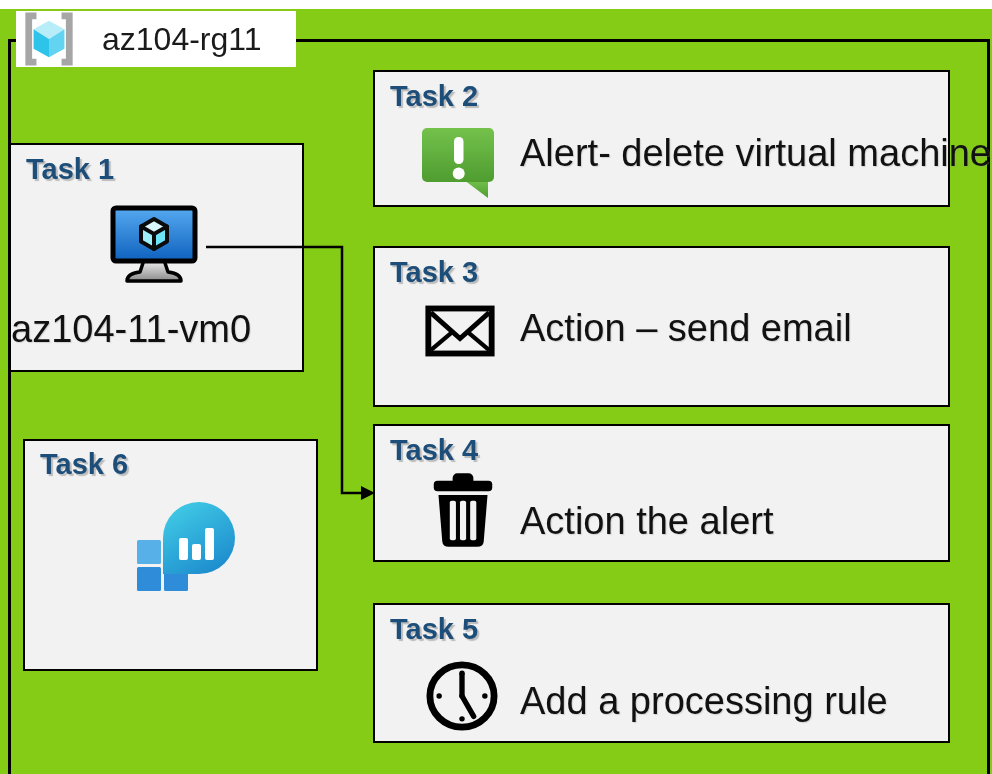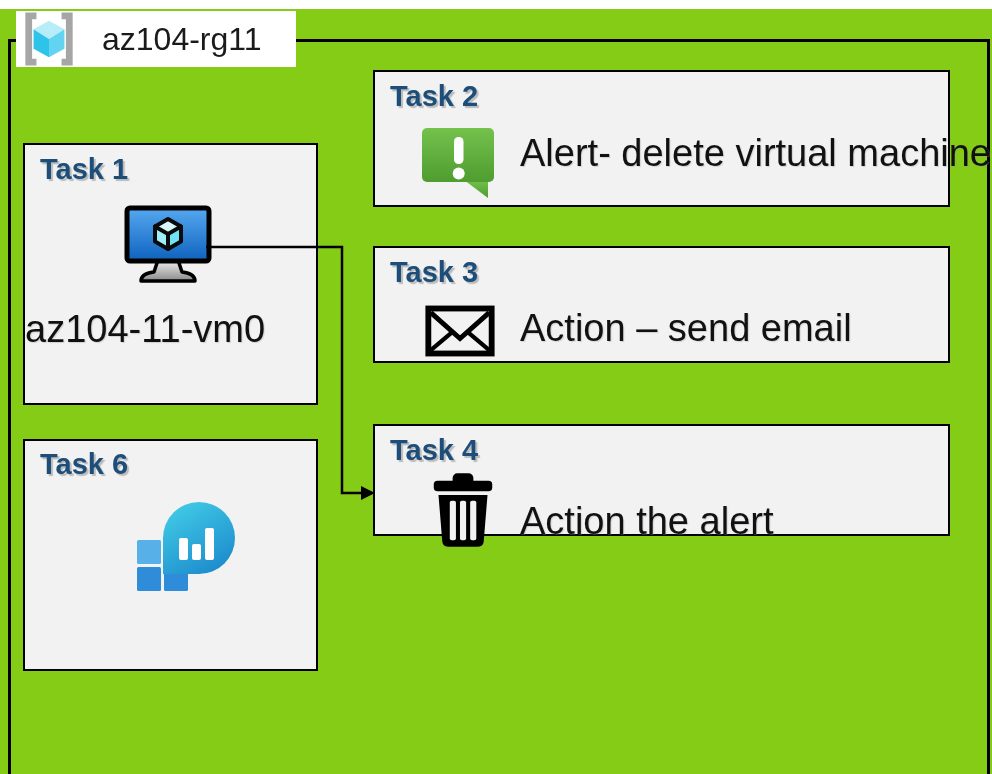--- a/index.html
+++ b/index.html
@@ -56,21 +56,21 @@
       <polygon points="48,19 32,29 32,48 48,39" fill="var(--rg-cube-right,#62D4F1)"></polygon>
     </svg>
     <span class="rg-label">az104-rg11</span>
   </div>
 
   <svg id="connector-layer" viewBox="0 0 992 774">
     <path d="M206,238 H342 V484 H361" fill="none" stroke="#000" stroke-width="2.5"></path>
     <polygon points="361,477 361,491 375,484" fill="#000"></polygon>
   </svg>
 
-  <div class="task-box" style="left:23px;top:134px;width:295px;height:262px;">
+  <div class="task-box" style="left:9px;top:134px;width:295px;height:229px;">
     <span class="task-title">Task 1</span>
     <svg class="task-icon" style="left:99px;top:60px;width:88px;height:84px;" viewBox="0 0 88 84">
       <defs>
         <linearGradient id="vmScreen" x1="0" y1="0" x2="0" y2="1">
           <stop offset="0" stop-color="var(--vm-screen-top,#55A9F0)"></stop>
           <stop offset="1" stop-color="var(--vm-screen-bottom,#0F62BE)"></stop>
         </linearGradient>
         <linearGradient id="vmStand" x1="0" y1="0" x2="0" y2="1">
           <stop offset="0" stop-color="#F2F2F2"></stop>
           <stop offset="1" stop-color="#8A8A8A"></stop>
@@ -122,40 +122,55 @@
         </linearGradient>
       </defs>
       <path d="M44,56 L68,56 L68,74 Z" fill="url(#alertGrad)"></path>
       <rect x="2" y="4" width="72" height="54" rx="5" fill="url(#alertGrad)"></rect>
       <rect x="34" y="13" width="9.5" height="27" rx="4.5" fill="#ffffff"></rect>
       <circle cx="38.7" cy="49.5" r="6" fill="#ffffff"></circle>
     </svg>
     <span class="task-text" style="left:145px;top:63px;">Alert- delete virtual machine</span>
   </div>
 
-  <div class="task-box" style="left:373px;top:237px;width:577px;height:117px;">
+  <div class="task-box" style="left:373px;top:237px;width:577px;height:161px;">
     <span class="task-title">Task 3</span>
     <svg class="task-icon" style="left:50px;top:54px;width:70px;height:58px;" viewBox="0 0 84 62">
       <rect x="4" y="4" width="76" height="54" fill="none" stroke="#000" stroke-width="7"></rect>
       <polyline points="7,9 42,40 77,9" fill="none" stroke="#000" stroke-width="6"></polyline>
       <line x1="7" y1="54" x2="33" y2="32" stroke="#000" stroke-width="5"></line>
       <line x1="77" y1="54" x2="51" y2="32" stroke="#000" stroke-width="5"></line>
     </svg>
     <span class="task-text" style="left:145px;top:62px;">Action – send email</span>
   </div>
 
-  <div class="task-box" style="left:373px;top:415px;width:577px;height:112px;">
+  <div class="task-box" style="left:373px;top:415px;width:577px;height:138px;">
     <span class="task-title">Task 4</span>
     <svg class="task-icon" style="left:55px;top:45px;width:66px;height:80px;" viewBox="0 0 70 84">
       <rect x="24" y="2" width="22" height="13" rx="5" fill="#000"></rect>
       <rect x="4" y="10" width="62" height="11" rx="4" fill="#000"></rect>
       <path d="M9,25 L61,25 L57,74 Q56.5,80 50,80 L20,80 Q13.5,80 13,74 Z" fill="#000"></path>
       <g fill="var(--box-fill,#F2F2F2)">
         <rect x="21" y="31" width="6.5" height="42" rx="2"></rect>
         <rect x="31.8" y="31" width="6.5" height="42" rx="2"></rect>
         <rect x="42.6" y="31" width="6.5" height="42" rx="2"></rect>
       </g>
     </svg>
     <span class="task-text" style="left:145px;top:77px;">Action the alert</span>
   </div>
 
+  <div class="task-box" style="left:373px;top:594px;width:577px;height:140px;">
+    <span class="task-title">Task 5</span>
+    <svg class="task-icon" style="left:49px;top:55px;width:76px;height:72px;" viewBox="0 0 78 74">
+      <ellipse cx="39" cy="37" rx="33" ry="32" fill="none" stroke="#000" stroke-width="7"></ellipse>
+      <g fill="#000">
+        <circle cx="39" cy="13.5" r="2.8"></circle>
+        <circle cx="62.5" cy="37" r="2.8"></circle>
+        <circle cx="39" cy="60.5" r="2.8"></circle>
+        <circle cx="15.5" cy="37" r="2.8"></circle>
+      </g>
+      <line x1="39" y1="37" x2="39" y2="15" stroke="#000" stroke-width="5.5" stroke-linecap="round"></line>
+      <line x1="39" y1="37" x2="51" y2="58" stroke="#000" stroke-width="5.5" stroke-linecap="round"></line>
+    </svg>
+    <span class="task-text" style="left:145px;top:78px;">Add a processing rule</span>
+  </div>
 
 </div>
 
 </body></html>

